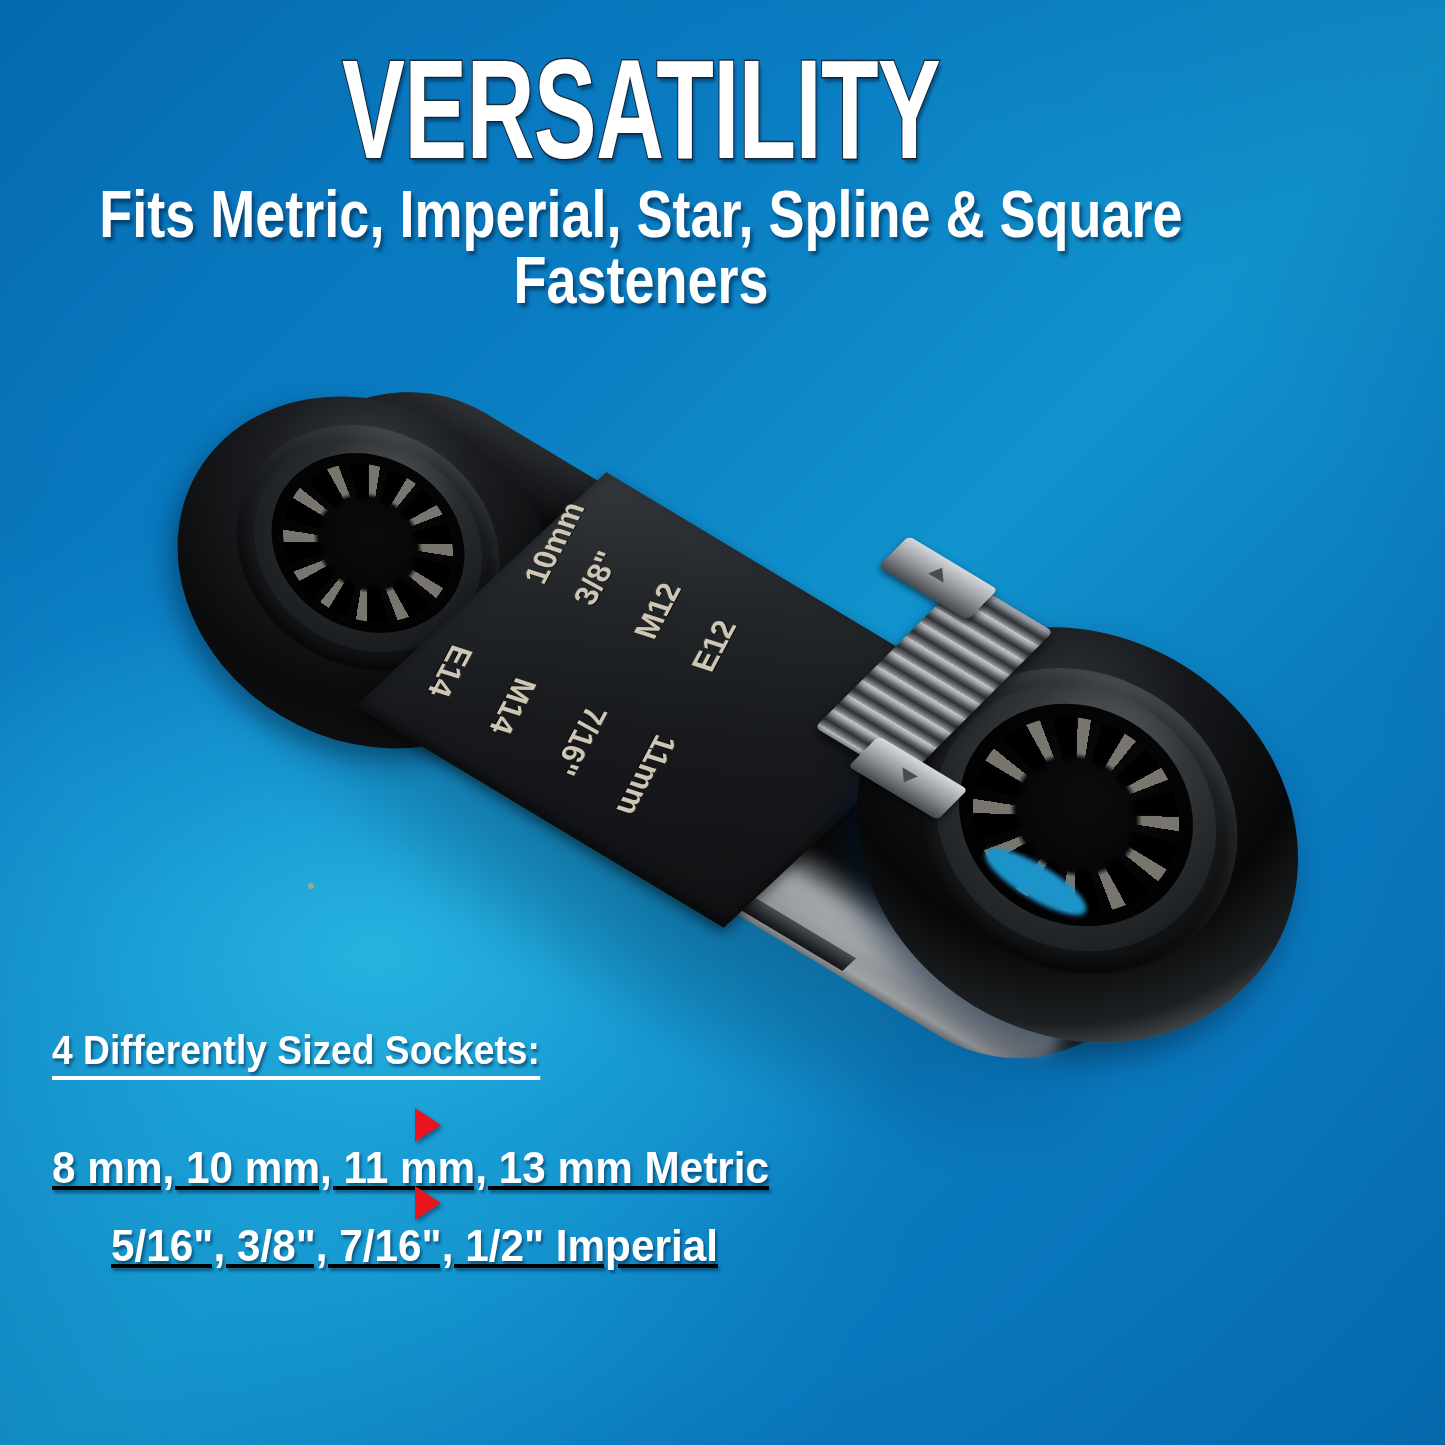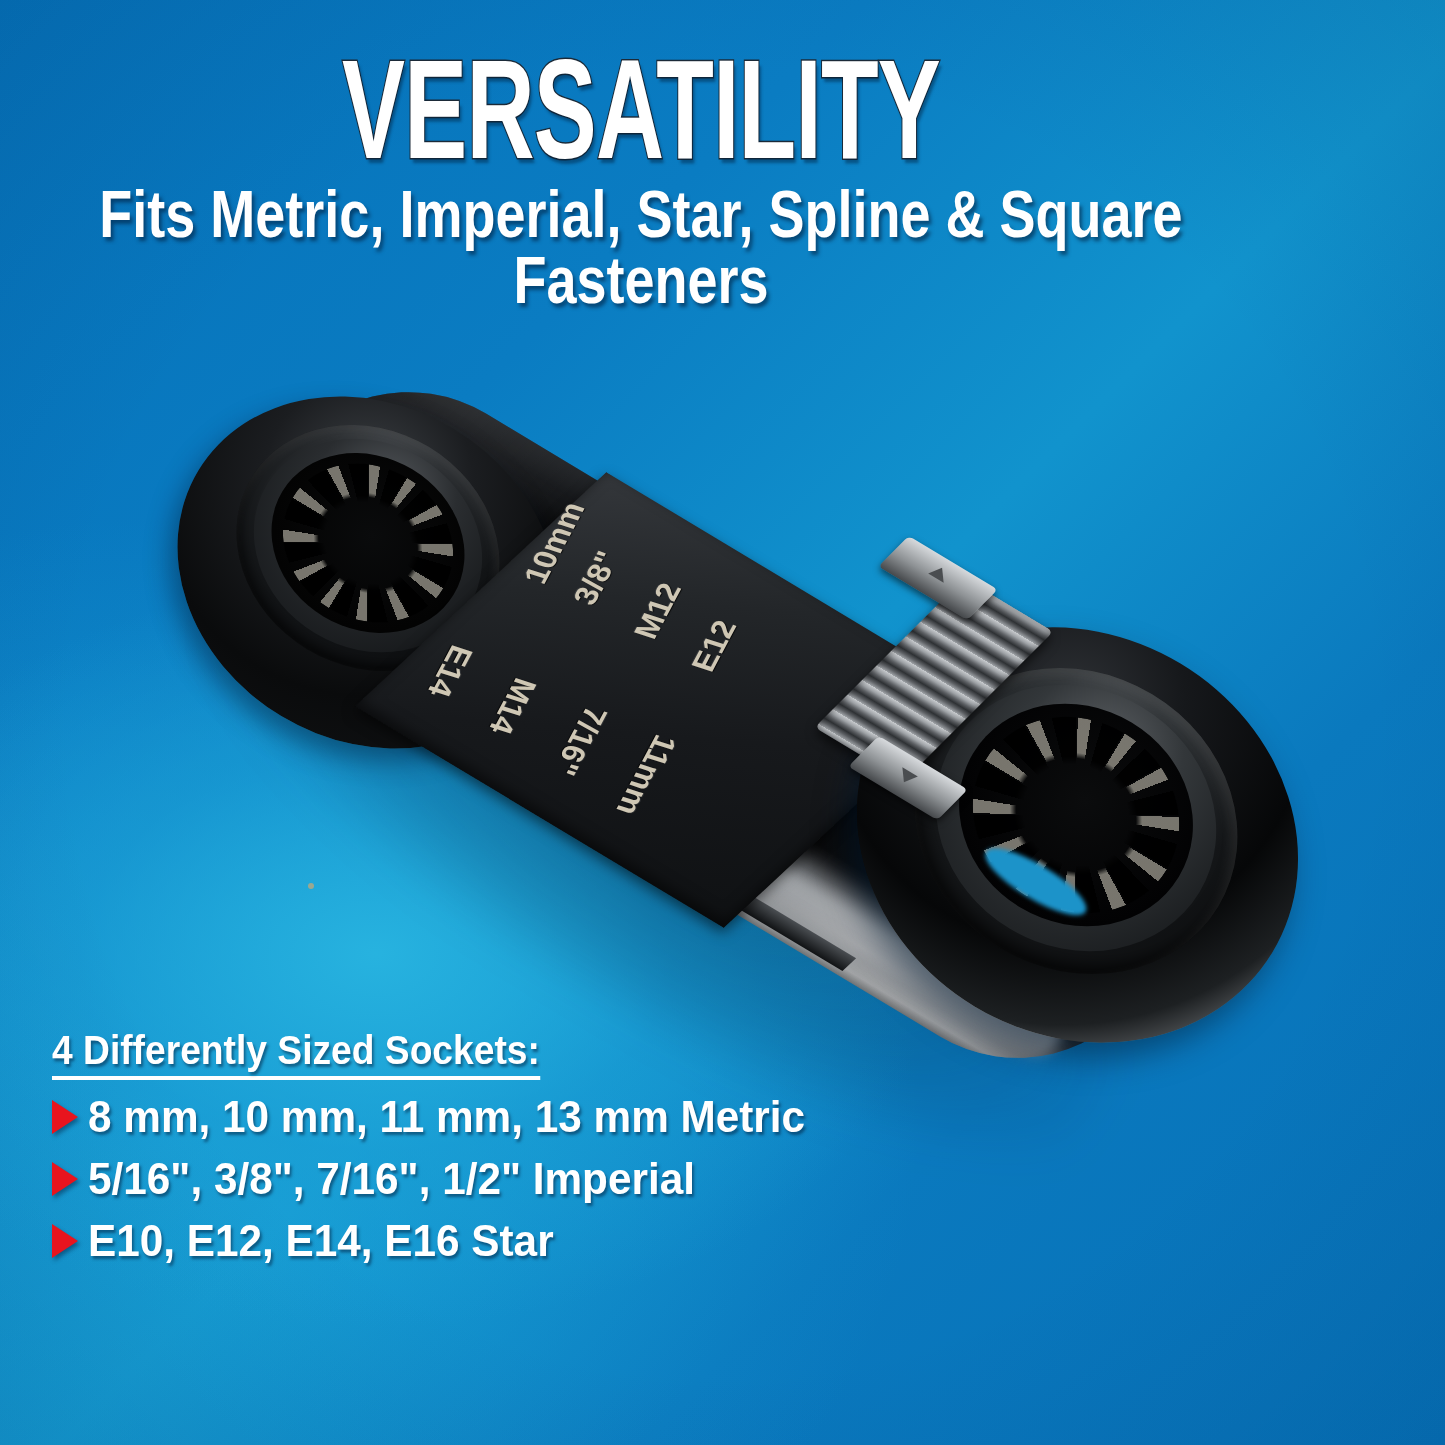--- a/index.html
+++ b/index.html
@@ -52,37 +52,39 @@
     transform:scaleX(0.90) scaleY(1.10);
     transform-origin:center top;
     margin-top:26px;
     text-shadow:3px 4px 4px rgba(0,25,55,0.55);
   }
 
   
   #bullets{
     position:absolute; left:52px; top:1028px; z-index:40;
     font-family:"Liberation Sans", sans-serif;
+    text-decoration:underline;
   }
   #bullets-heading{
     font-weight:bold;
     font-size:40px;
     color:#ffffff;
     display:inline-block;
     padding-bottom:3px;
     border-bottom:4px solid #ffffff;
     transform:scaleX(0.93);
     transform-origin:left top;
     text-shadow:2px 3px 3px rgba(0,25,55,0.5);
     white-space:nowrap;
   }
   .bullet-row{
     display:flex; align-items:center;
-    margin-top:12px;
+    margin-top:28px;
     height:50px;
+    flex-direction:column;
   }
   .bullet-arrow{
     width:0; height:0;
     border-top:17px solid transparent;
     border-bottom:17px solid transparent;
     border-left:26px solid #e8141e;
     margin-right:10px;
     flex:none;
     filter:drop-shadow(2px 3px 2px rgba(0,25,55,0.45));
   }
@@ -401,17 +403,13 @@
   <div id="bullets-heading">4 Differently Sized Sockets:</div>
 
   <div class="bullet-row">
     <span class="bullet-arrow"></span>
     <span class="bullet-text">8 mm, 10 mm, 11 mm, 13 mm Metric</span>
   </div>
   <div class="bullet-row">
     <span class="bullet-arrow"></span>
     <span class="bullet-text">5/16", 3/8", 7/16", 1/2" Imperial</span>
   </div>
-  <div class="bullet-row">
-    <span class="bullet-arrow"></span>
-    <span class="bullet-text">E10, E12, E14, E16 Star</span>
-  </div>
 </div>
 
 </body></html>

